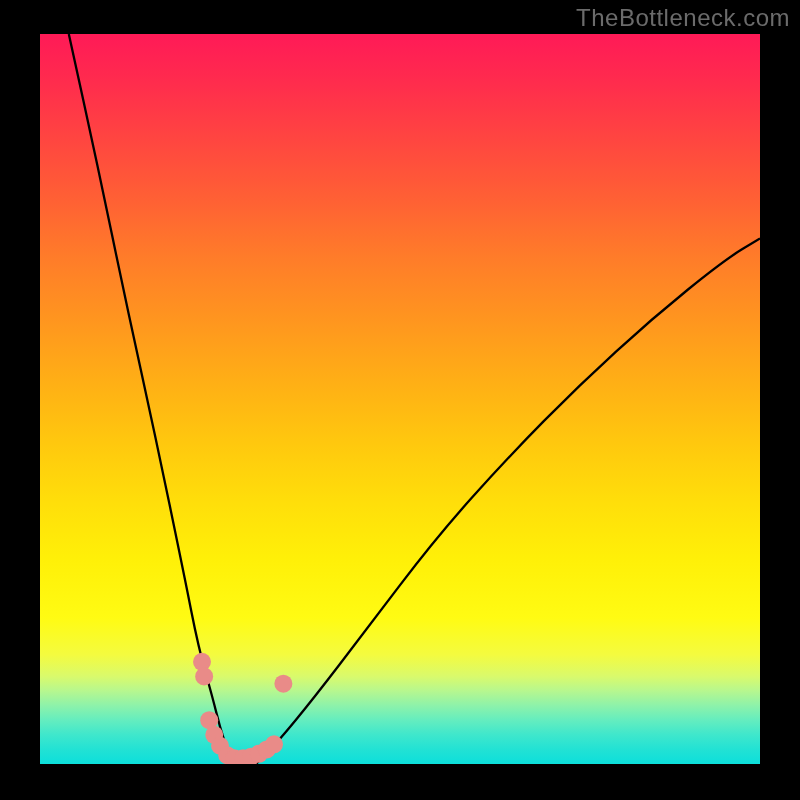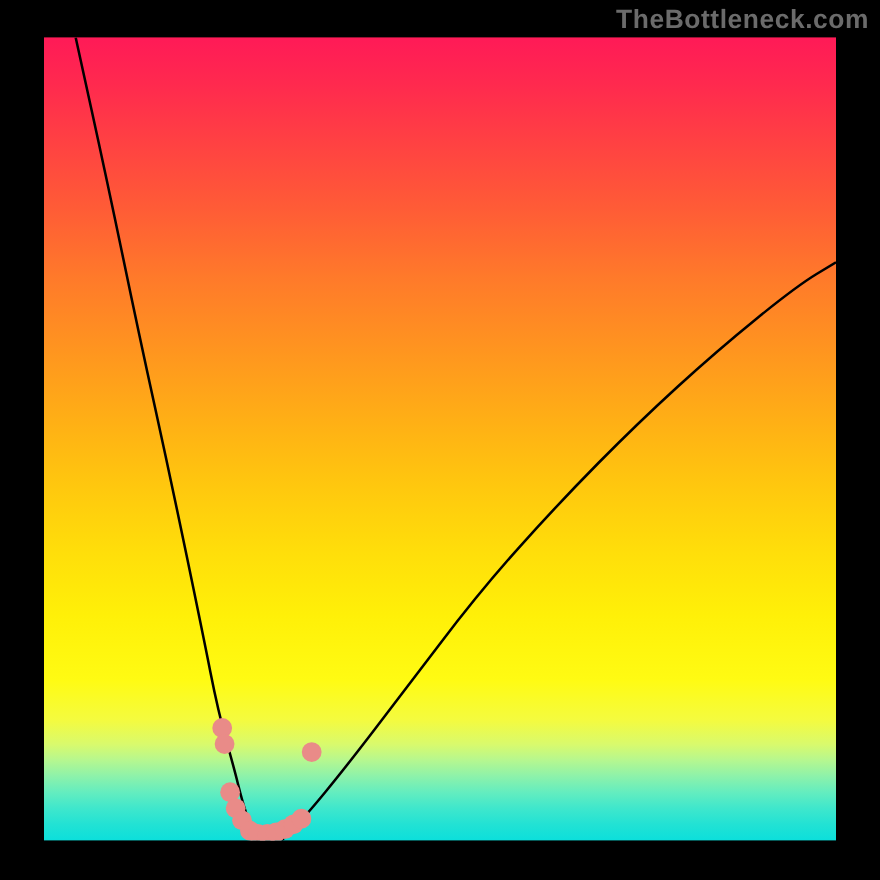--- a/index.html
+++ b/index.html
@@ -14,21 +14,21 @@
     position: relative;
     width: 800px;
     height: 800px;
     background: #000;
   }
   .watermark {
     position: absolute;
     top: 4px;
     right: 10px;
     font-size: 24px;
-    font-weight: 700;
+    font-weight: 400;
     color: #6b6b6b;
     letter-spacing: 0.5px;
     z-index: 10;
   }
   .plot-area {
     position: absolute;
     left: 40px;
     top: 34px;
     width: 720px;
     height: 730px;

